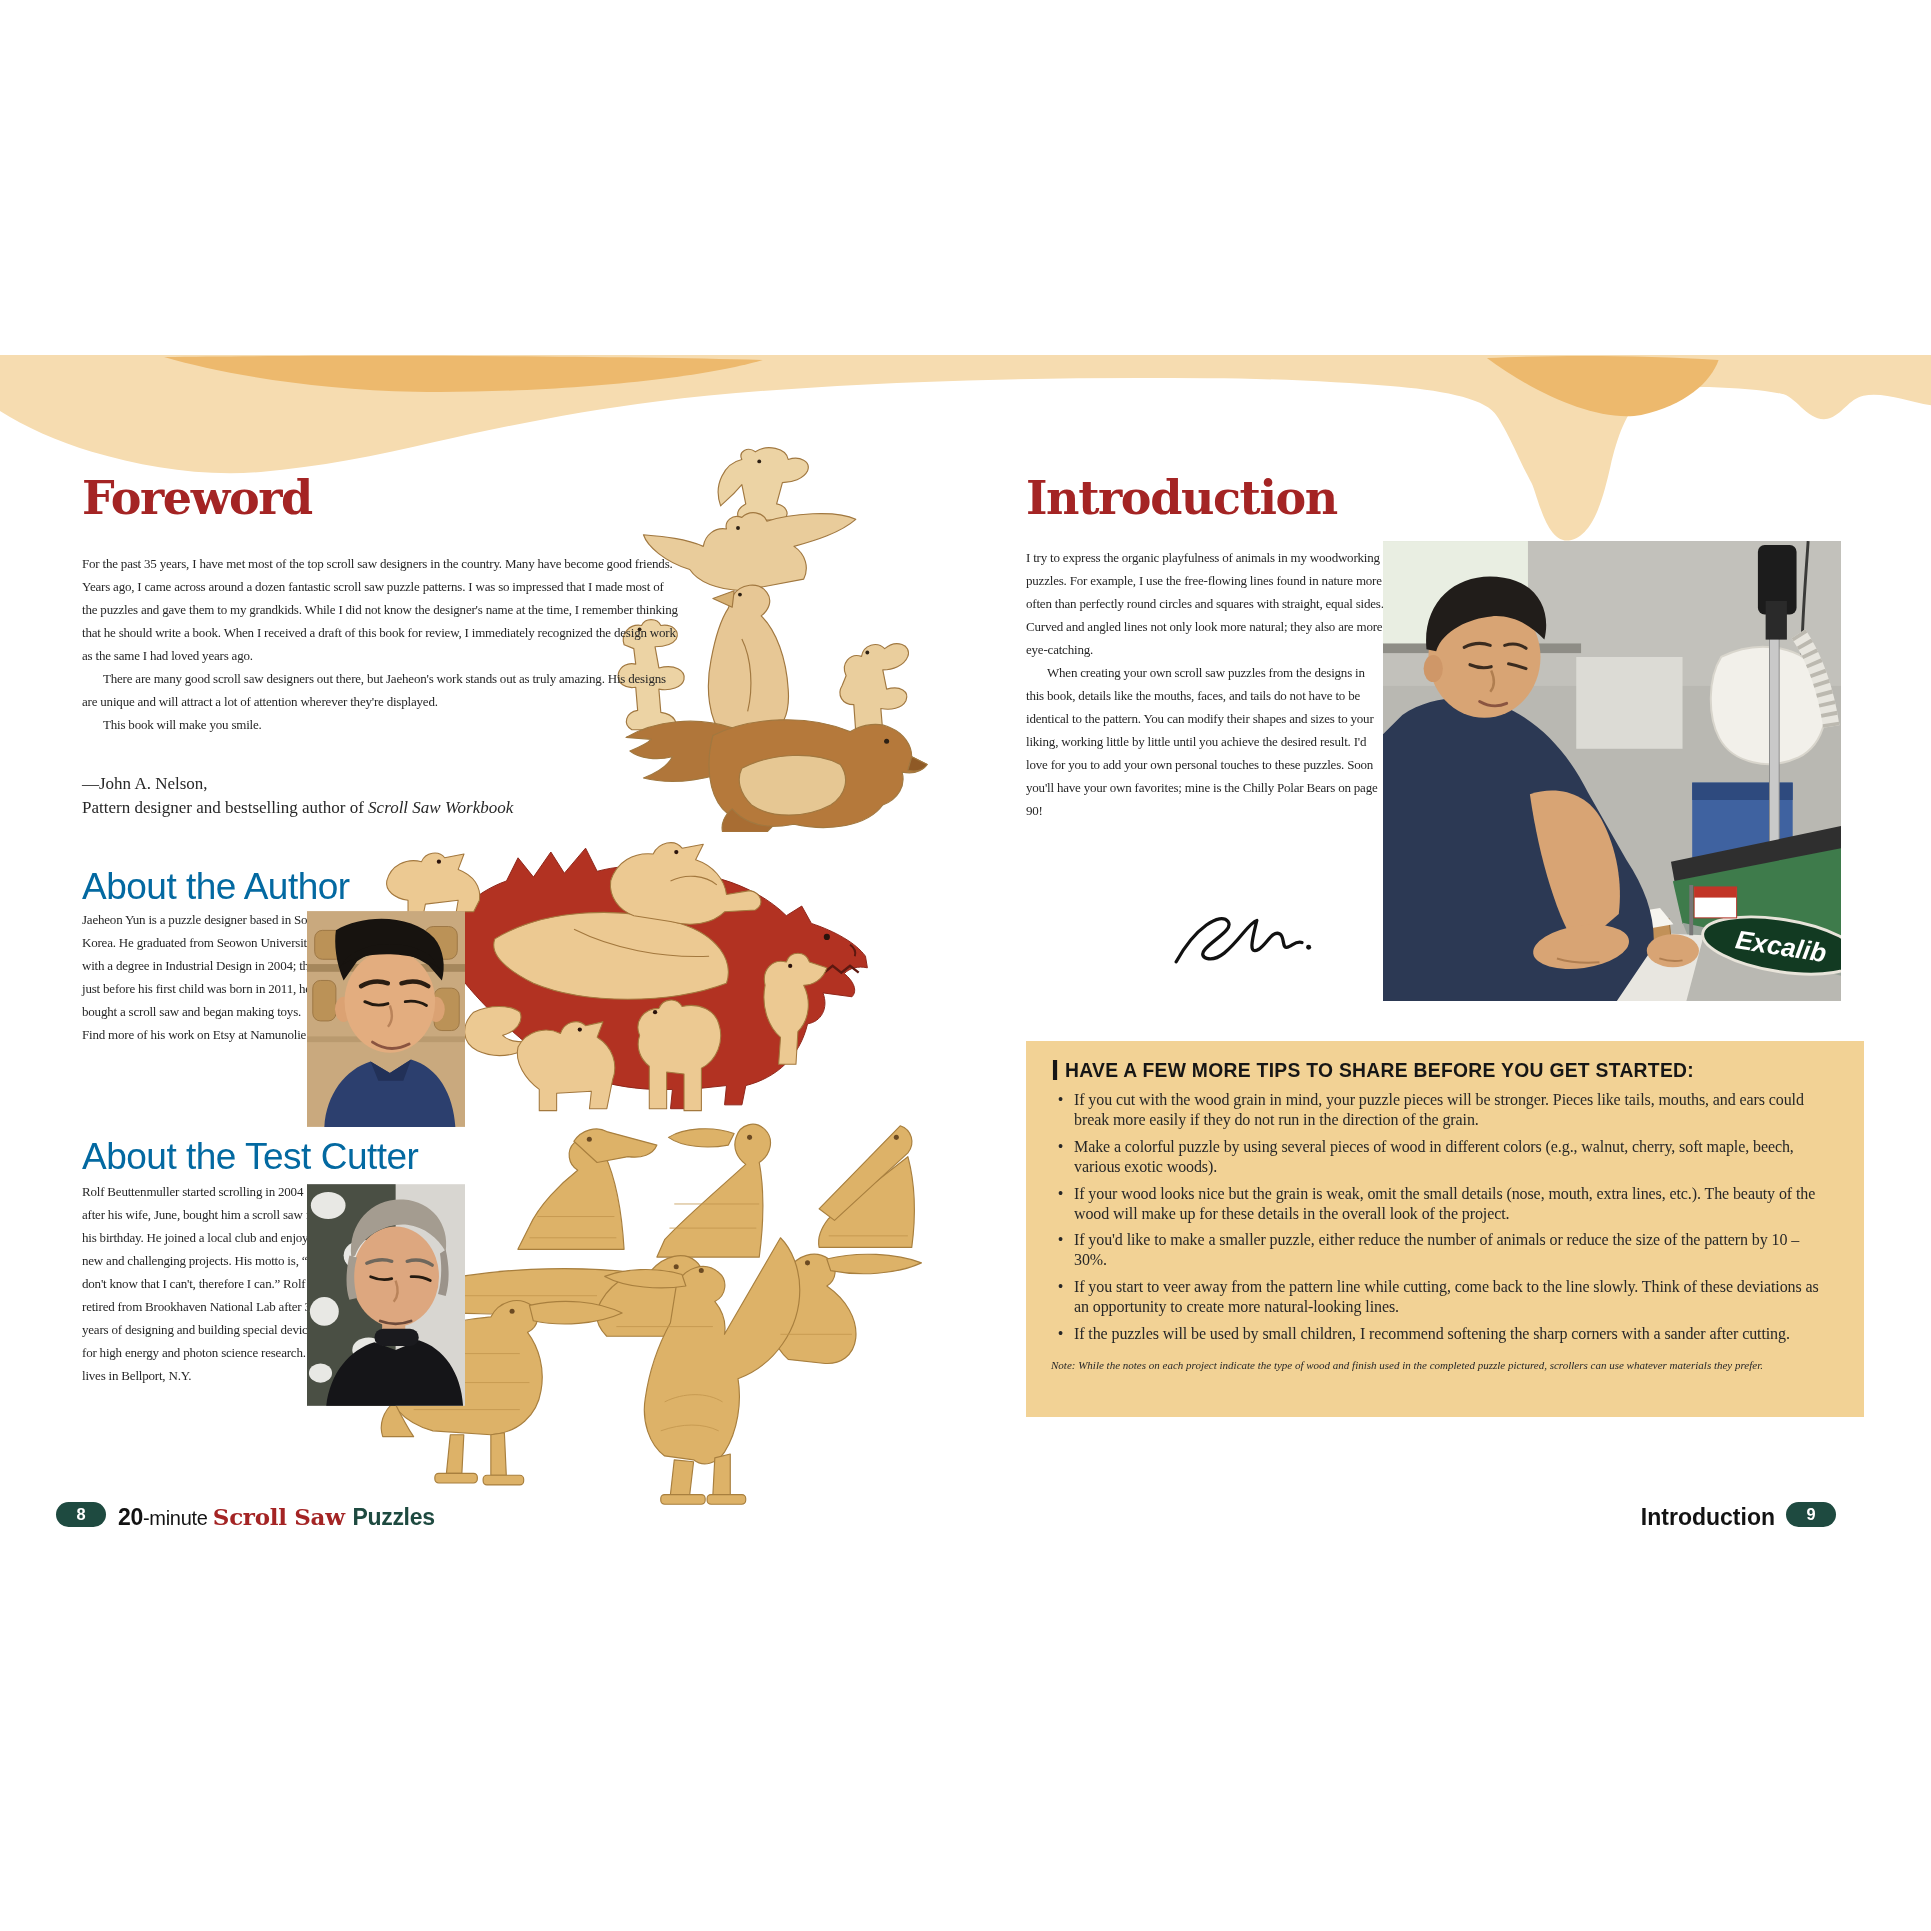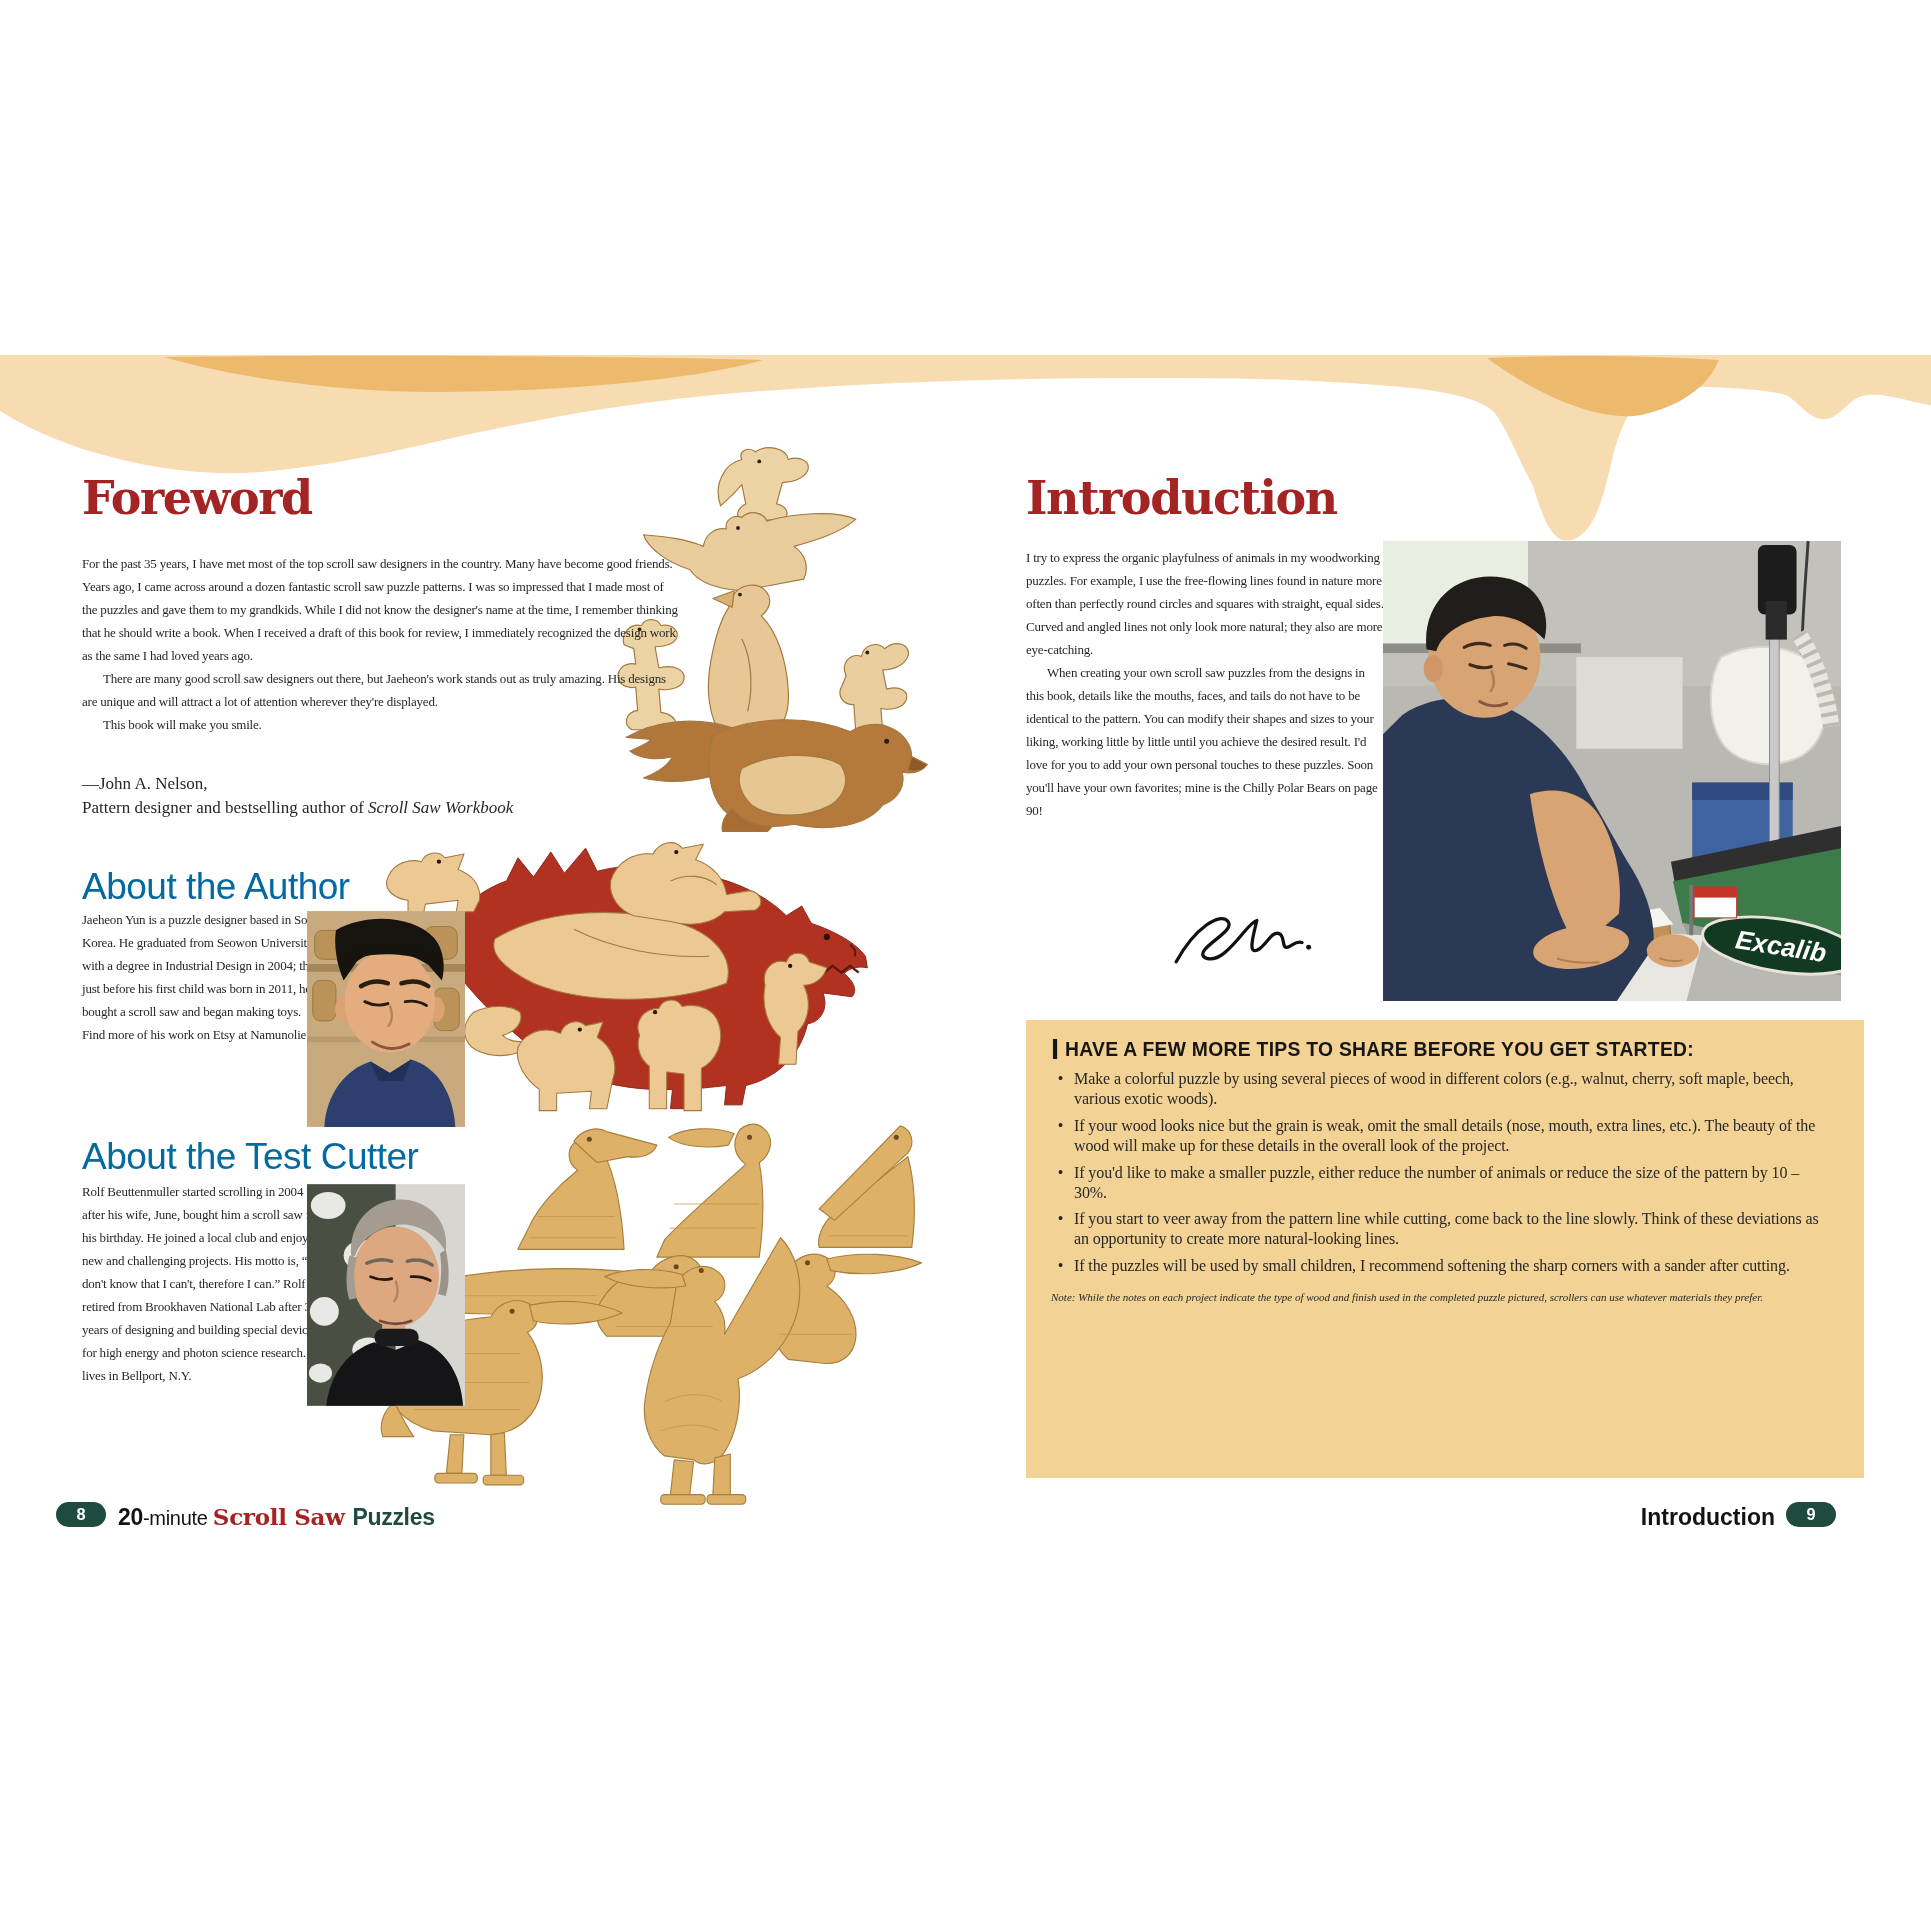--- a/index.html
+++ b/index.html
@@ -21,21 +21,21 @@
            color:#0369a1;letter-spacing:-0.5px;line-height:1.1;}
   
   .body-text{font-size:13px;line-height:23px;letter-spacing:-0.2px;color:var(--body-ink);}
   .body-text p{margin:0;}
   .body-text p.indent{text-indent:21px;}
   .attribution{font-size:17px;line-height:24px;color:var(--body-ink);}
   .attribution .book{font-style:italic;text-align:right;}
   
   .art{display:block;}
   
-  .tips-box{left:1026px;top:1020px;width:838px;height:458px;background:var(--tips-bg);
+  .tips-box{left:1026px;top:1041px;width:838px;height:376px;background:var(--tips-bg);
             box-sizing:border-box;padding:19.3px 29px 13.5px 25px;overflow:hidden;}
   .tips-title{font-family:"Liberation Sans",sans-serif;font-weight:bold;font-size:19.3px;
               color:#161616;letter-spacing:0.3px;margin:0 0 7.7px 0;}
   .tips-title .lead{font-size:29px;line-height:19.3px;vertical-align:-2.9px;}
   .tips-list{list-style:none;margin:0;padding:0;}
   .tips-list li{position:relative;padding-left:23px;margin:0 0 6.8px 0;
                 font-size:16px;line-height:20px;letter-spacing:-0.1px;}
   .tips-list li::before{content:"•";position:absolute;left:6.8px;top:0;}
   .tips-note{font-style:italic;font-size:11px;line-height:20px;margin-top:10.6px;}
   
@@ -347,20 +347,21 @@
       <ellipse cx="412" cy="418" rx="82" ry="27" fill="#123a22" stroke="#e8e4da" stroke-width="3"></ellipse>
       <text x="412" y="428" fill="#ffffff" font-family="Liberation Sans, sans-serif" font-size="27" font-style="italic" font-weight="bold" text-anchor="middle">Excalib</text>
     </g>
     <rect x="322" y="358" width="44" height="32" fill="#ffffff" stroke="#b8322a"></rect>
     <rect x="322" y="358" width="44" height="11" fill="#c23527"></rect>
   </svg>
 
   <div class="abs tips-box">
     <p class="tips-title"><span class="lead">I</span><span> HAVE A FEW MORE TIPS TO SHARE BEFORE YOU GET STARTED:</span></p>
     <ul class="tips-list">
+      <li>If you cut with the wood grain in mind, your puzzle pieces will be stronger. Pieces like tails, mouths, and ears could break more easily if they do not run in the direction of the grain.</li>
       <li>Make a colorful puzzle by using several pieces of wood in different colors (e.g., walnut, cherry, soft maple, beech, various exotic woods).</li>
       <li>If your wood looks nice but the grain is weak, omit the small details (nose, mouth, extra lines, etc.). The beauty of the wood will make up for these details in the overall look of the project.</li>
       <li>If you'd like to make a smaller puzzle, either reduce the number of animals or reduce the size of the pattern by 10 – 30%.</li>
       <li>If you start to veer away from the pattern line while cutting, come back to the line slowly. Think of these deviations as an opportunity to create more natural-looking lines.</li>
       <li>If the puzzles will be used by small children, I recommend softening the sharp corners with a sander after cutting.</li>
     </ul>
     <p class="tips-note">Note: While the notes on each project indicate the type of wood and finish used in the completed puzzle pictured, scrollers can use whatever materials they prefer.</p>
   </div>
 
   <div class="abs footer-label" style="left:1603px;top:1504px;width:172px;">Introduction</div>

